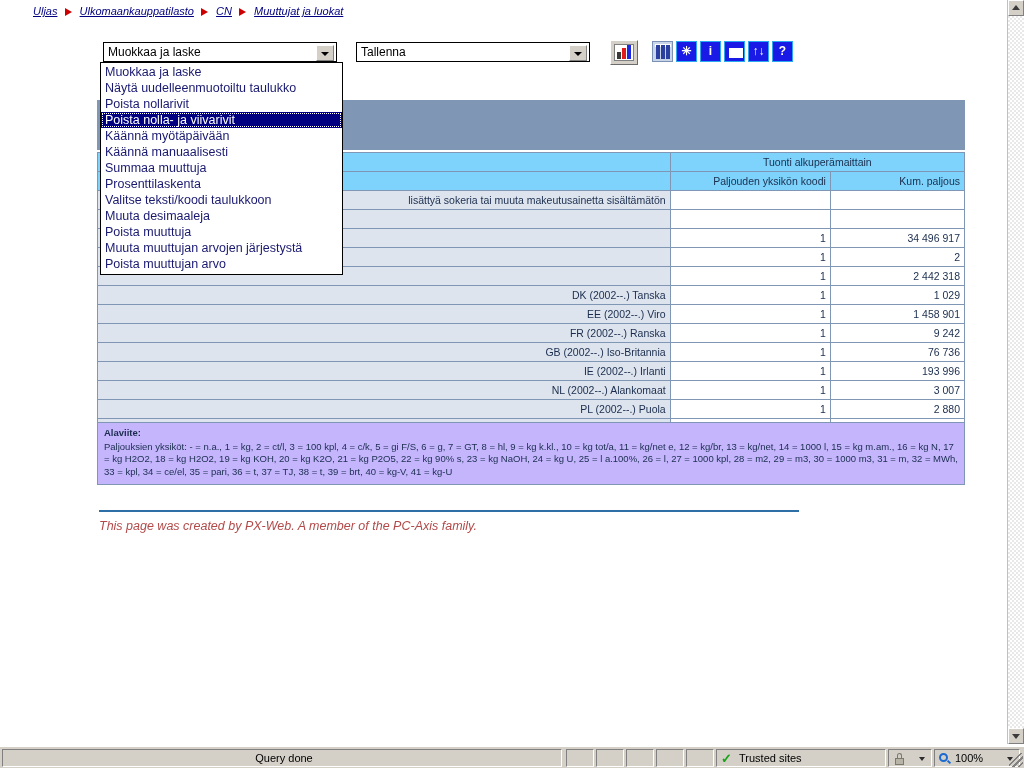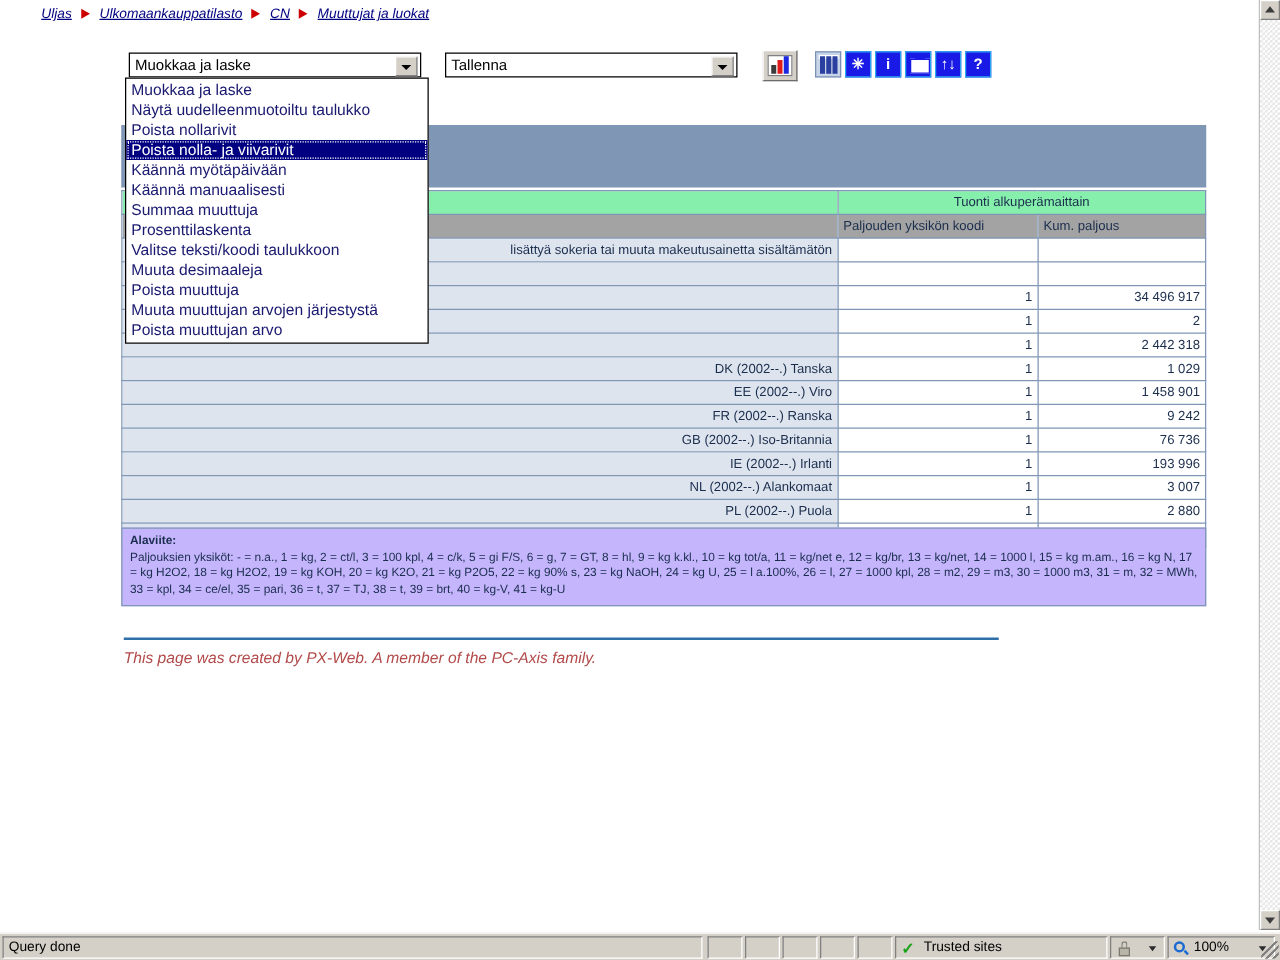--- a/index.html
+++ b/index.html
@@ -203,25 +203,25 @@
     border: 1px solid #7f96b4;
     padding: 2px 4px;
     height: 14px;
     background: #dde4ee;
     font-weight: normal;
     overflow: hidden;
     white-space: nowrap;
   }
   #datatable th.grouphead {
     text-align: center;
-    background: #86efac;
+    background: #7dd3fc;
   }
   #datatable th.colhead {
-    text-align: left;
-    background: #a3a3a3;
+    text-align: right;
+    background: #7dd3fc;
   }
   #datatable td.rowlabel {
     text-align: right;
     padding-left: 14px;
     background: #dde4ee;
   }
   #datatable td.num {
     text-align: right;
     background: #ffffff;
   }
@@ -331,21 +331,21 @@
     height: 18px;
     border: 1px solid #808080;
     border-right-color: #ffffff;
     border-bottom-color: #ffffff;
     box-sizing: border-box;
     line-height: 16px;
     padding-left: 4px;
     overflow: hidden;
     white-space: nowrap;
   }
-  #sp-status  { left: 2px;   width: 560px; }
+  #sp-status  { left: 2px;   width: 560px; text-align: center; }
   #sp-a { left: 566px; width: 28px; }
   #sp-b { left: 596px; width: 28px; }
   #sp-c { left: 626px; width: 28px; }
   #sp-d { left: 656px; width: 28px; }
   #sp-e { left: 686px; width: 28px; }
   #sp-zone { left: 716px; width: 170px; padding-left: 22px; }
   #sp-lock { left: 888px; width: 44px; }
   #sp-zoom { left: 934px; width: 86px; padding-left: 20px; }
   .greencheck {
     position: absolute;

